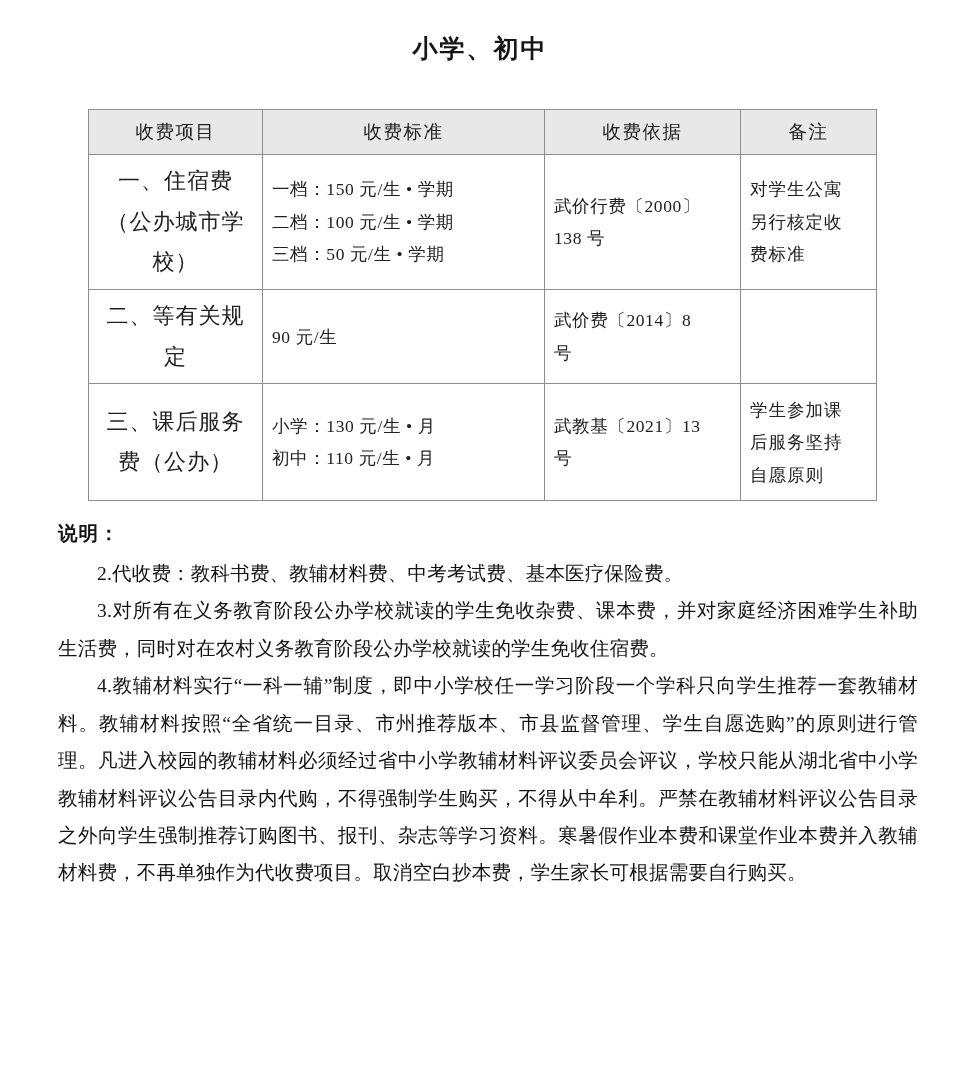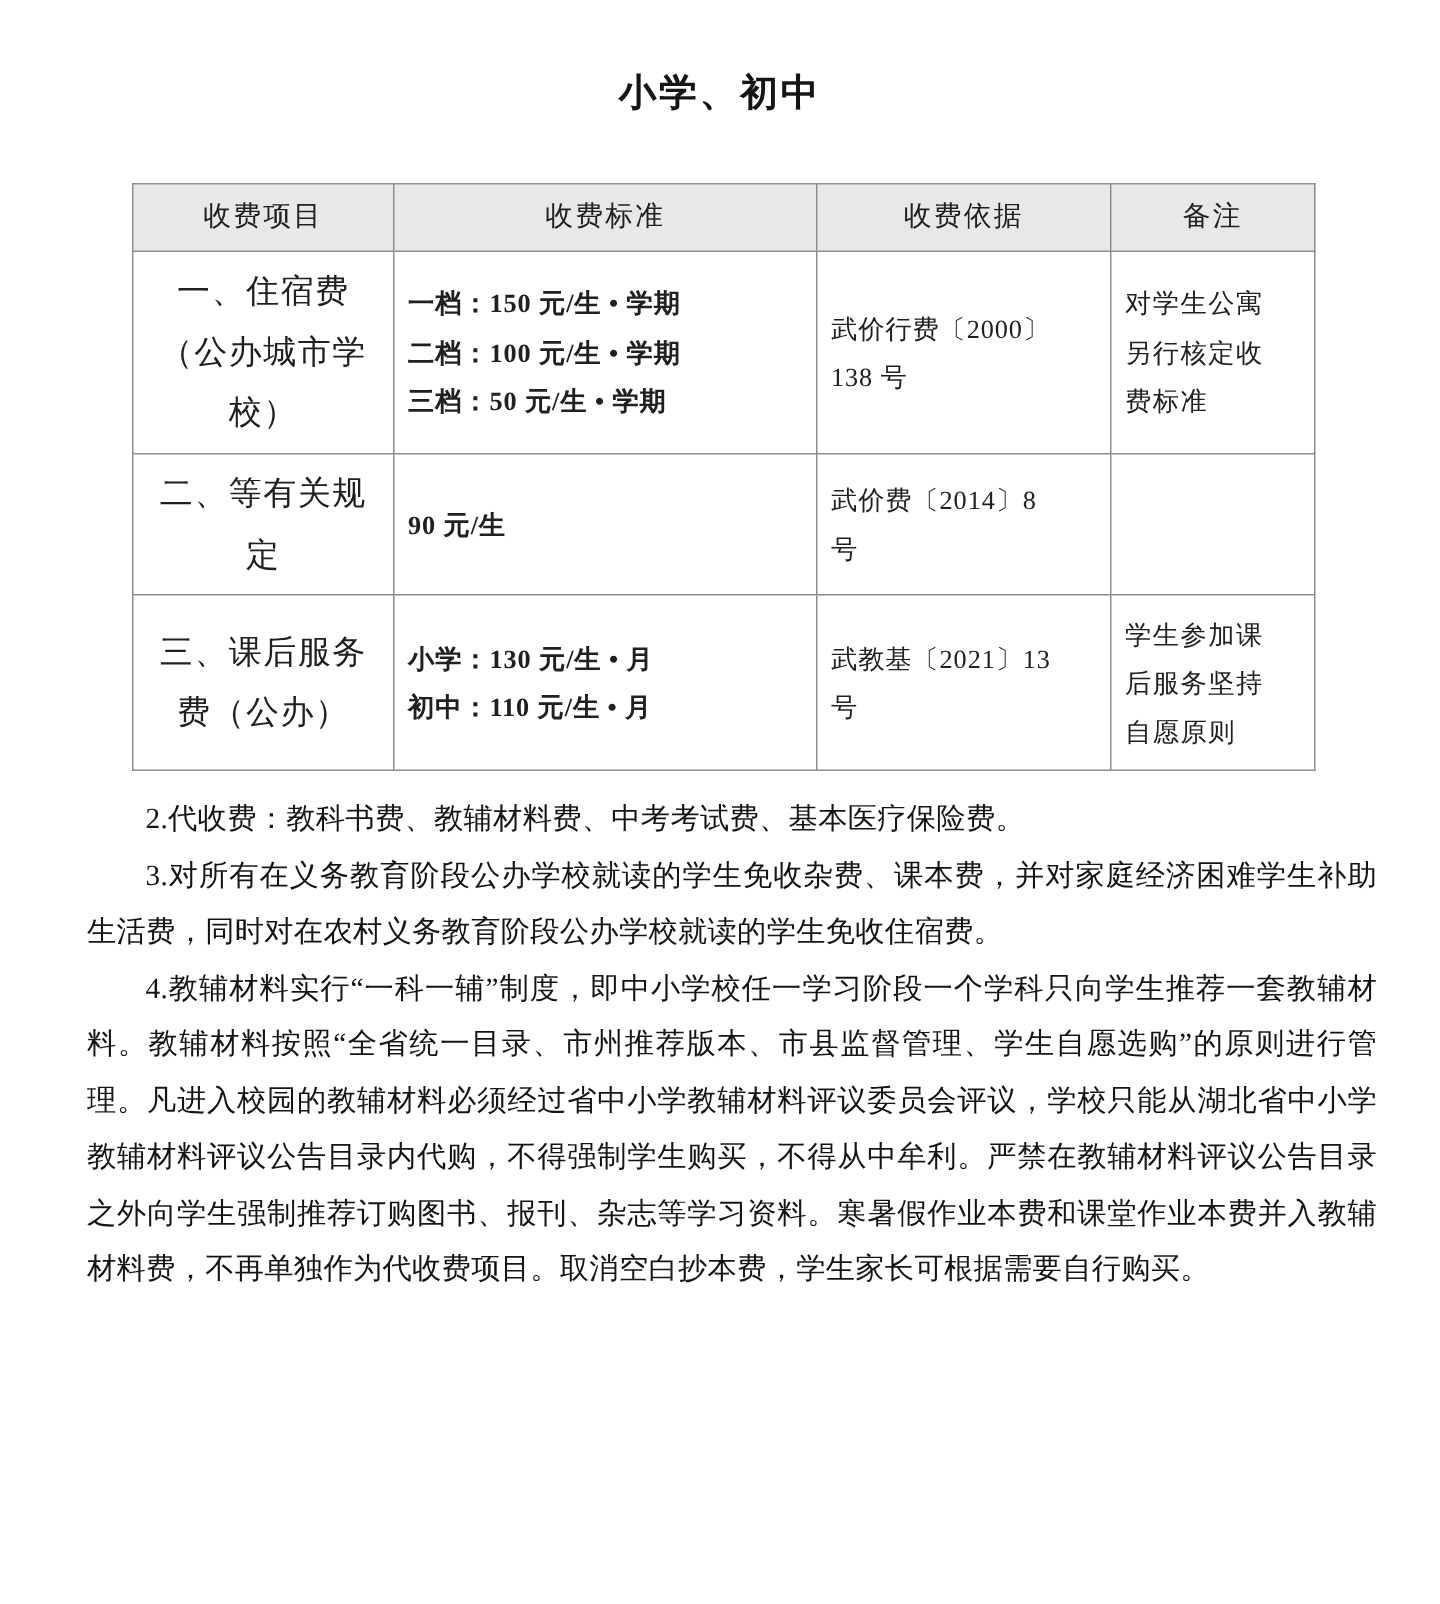--- a/index.html
+++ b/index.html
@@ -20,21 +20,21 @@
     height: 1069px;
     box-sizing: border-box;
     padding: 0;
     position: relative;
   }
   .doc-title {
     text-align: center;
     font-size: 25px;
     font-weight: bold;
     letter-spacing: 2px;
-    margin: 17px;
+    margin: 4px;
     padding-top: 28px;
     padding-bottom: 0;
     color: #151515;
     font-family: "Liberation Serif", "DejaVu Serif", serif;
   }
   .fee-table-wrap {
     margin: 44px 0 0 0;
     padding: 0 0 0 88px;
   }
   table.fee-table {
@@ -69,21 +69,21 @@
 
   td.c-item {
     text-align: center;
     letter-spacing: 1px;
     font-size: 22px;
   }
   td.c-std, td.c-basis, td.c-remark {
     text-align: left;
     letter-spacing: 0.6px;
   }
-  td.c-std { padding-left: 12px; font-weight: bold; }
+  td.c-std { padding-left: 12px; }
   td.c-basis { padding-left: 12px; }
   td.c-remark { padding-left: 10px; letter-spacing: 1px; }
   .cell-line { display: block; white-space: nowrap; }
   td.c-item .cell-line { white-space: normal; }
 
   .row-1 td { height: 110px; }
   .row-2 td { height: 74px; }
   .row-3 td { height: 104px; }
 
   .notes {
@@ -183,18 +183,19 @@
             <span class="cell-line">后服务坚持</span>
             <span class="cell-line">自愿原则</span>
           </td>
         </tr>
 
       </tbody>
     </table>
   </div>
 
   <div class="notes">
+    <p class="notes-heading">说明：</p>
     <p class="note-para">2.代收费：教科书费、教辅材料费、中考考试费、基本医疗保险费。</p>
     <p class="note-para">3.对所有在义务教育阶段公办学校就读的学生免收杂费、课本费，并对家庭经济困难学生补助生活费，同时对在农村义务教育阶段公办学校就读的学生免收住宿费。</p>
     <p class="note-para">4.教辅材料实行“一科一辅”制度，即中小学校任一学习阶段一个学科只向学生推荐一套教辅材料。教辅材料按照“全省统一目录、市州推荐版本、市县监督管理、学生自愿选购”的原则进行管理。凡进入校园的教辅材料必须经过省中小学教辅材料评议委员会评议，学校只能从湖北省中小学教辅材料评议公告目录内代购，不得强制学生购买，不得从中牟利。严禁在教辅材料评议公告目录之外向学生强制推荐订购图书、报刊、杂志等学习资料。寒暑假作业本费和课堂作业本费并入教辅材料费，不再单独作为代收费项目。取消空白抄本费，学生家长可根据需要自行购买。</p>
   </div>
 
 </div>
 
 </body></html>

